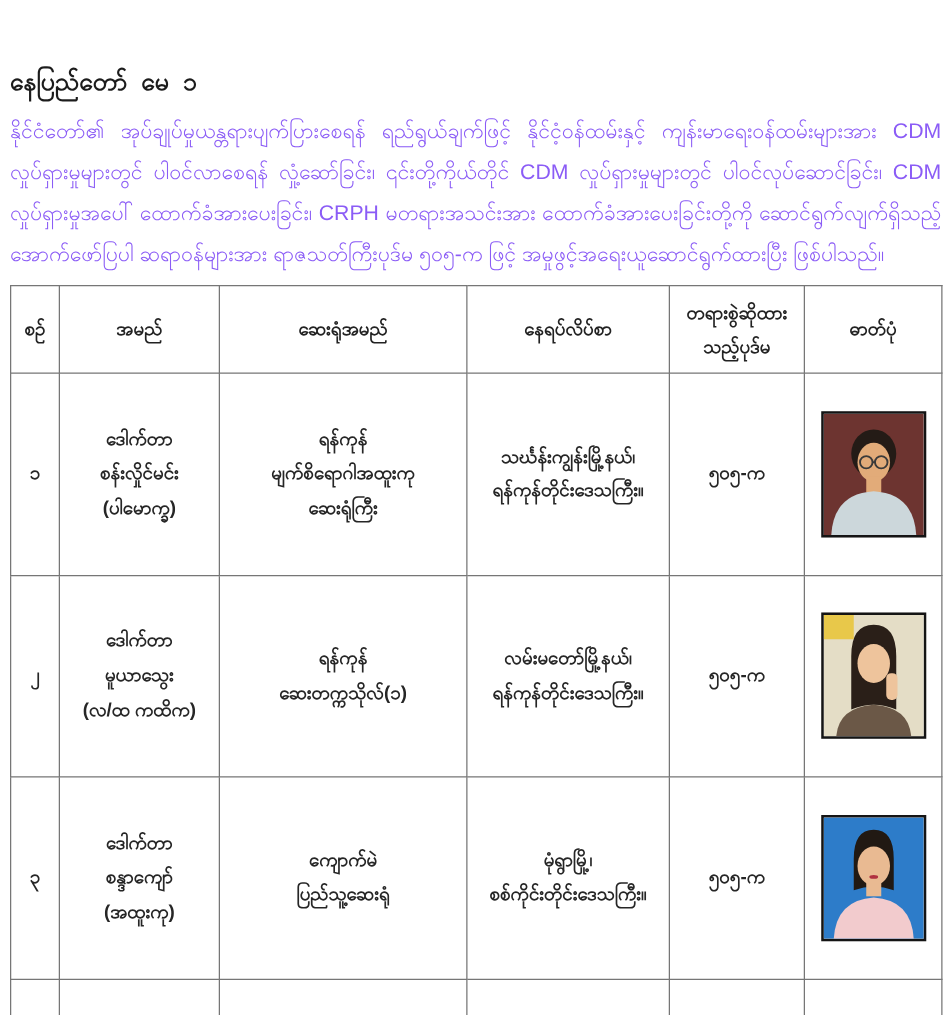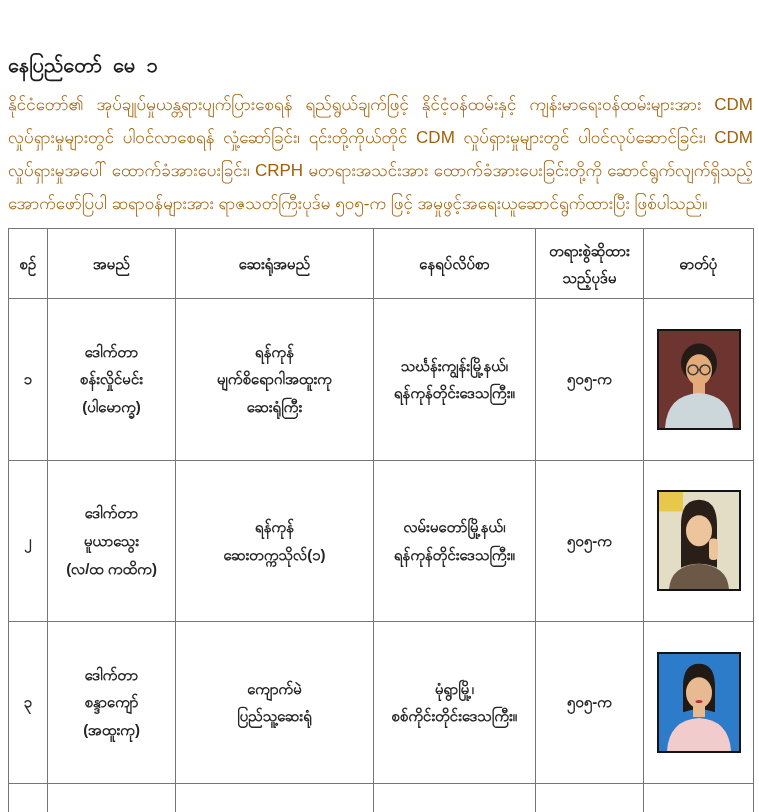--- a/index.html
+++ b/index.html
@@ -18,21 +18,21 @@
     font-size:20px;
     font-weight:bold;
     color:#1c1c1c;
     margin:0 0 6px 0;
     white-space:pre;
   }
   .body-text{
     font-size:17px;
     line-height:33px;
     text-align:justify;
-    color:#a16207;
+    color:#8b5cf6;
     margin:0 0 8px 0;
     width:745px;
   }
   table.doctors{
     border-collapse:collapse;
     table-layout:fixed;
     width:745px;
   }
   table.doctors th, table.doctors td{
     border:1px solid #767676;

